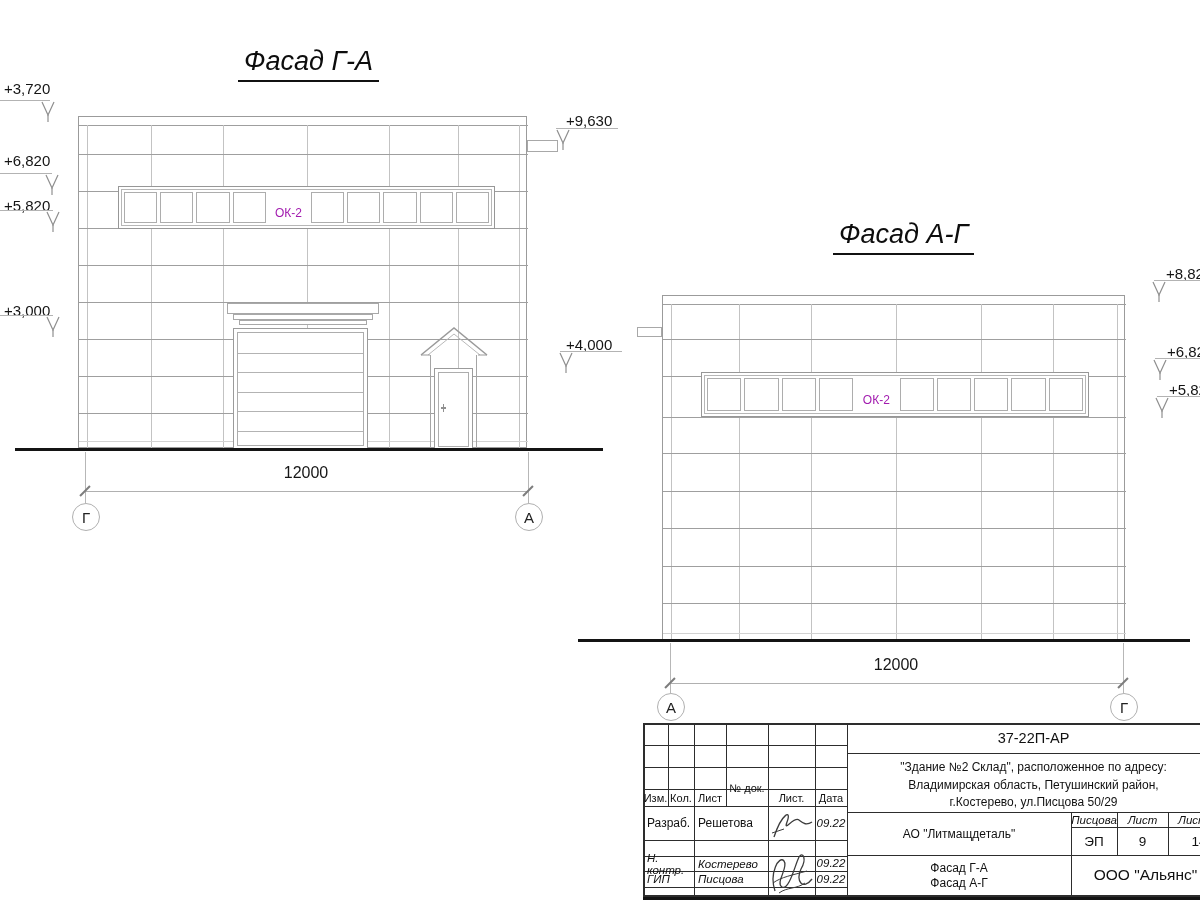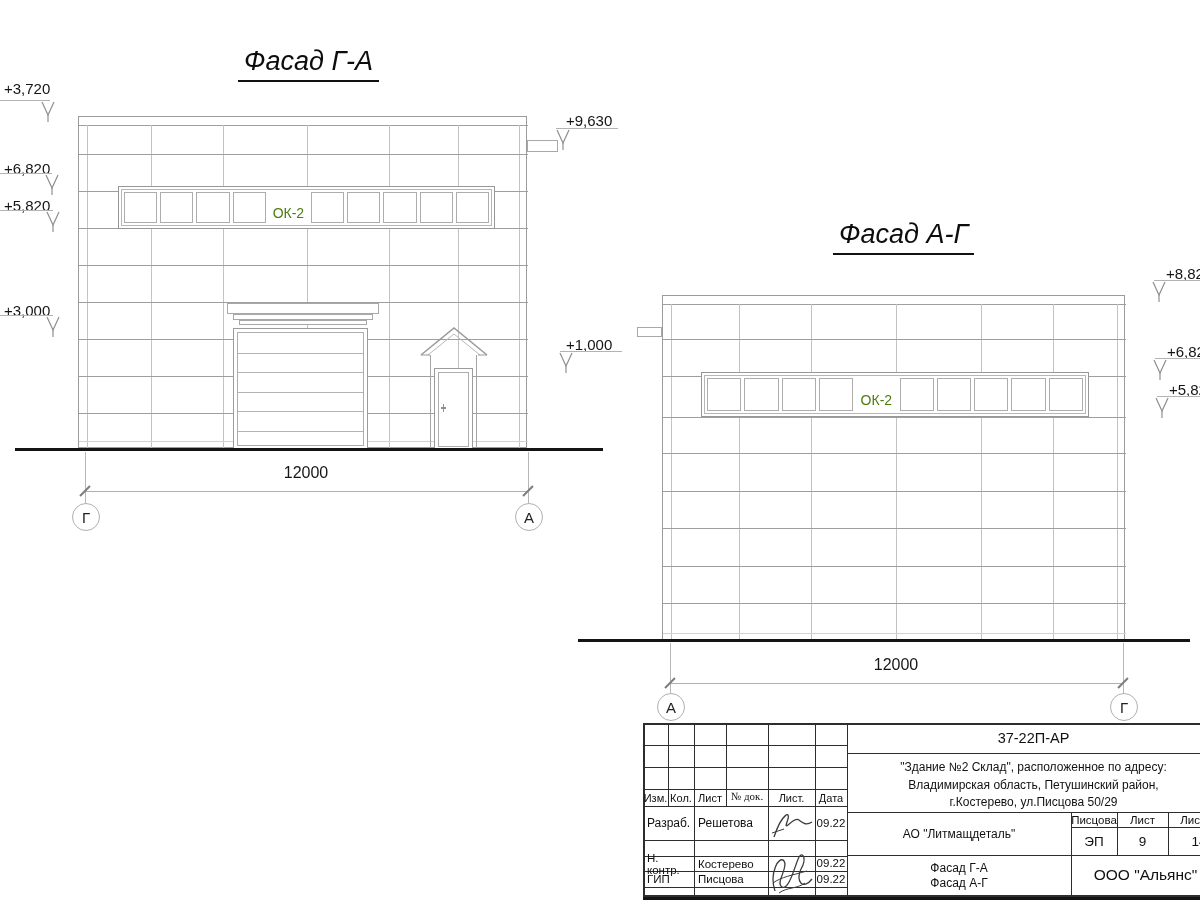--- a/index.html
+++ b/index.html
@@ -9,41 +9,41 @@
   .v{position:absolute;width:1px;background:#c3c3c3;}
   .sh{position:absolute;height:1px;background:#2d2d2d;}
   .sv{position:absolute;width:1px;background:#2d2d2d;}
   .facade{position:absolute;border:1px solid #9b9b9b;background:#fff;box-sizing:border-box;}
   .thickline{position:absolute;height:3px;background:#141414;}
   .band{position:absolute;border:1px solid #979797;background:#fff;padding:2px;box-sizing:border-box;}
   .band-inner{width:100%;height:100%;border:1px solid #b7b7b7;box-sizing:border-box;
               display:flex;gap:3px;padding:2px;align-items:stretch;}
   .pane{flex:1;border:1px solid #adadad;background:#fff;}
   .pane-label{flex:1.25;border:none;display:flex;align-items:center;justify-content:center;
-              font-size:14px;color:#4d7c0f;white-space:nowrap;margin-top:11px;}
+              font-size:12px;color:#a21caf;white-space:nowrap;margin-top:11px;}
   .title{position:absolute;font-size:27px;font-style:italic;color:#0d0d0d;
          border-bottom:2px solid #111;padding:0 6px 3px;white-space:nowrap;}
   .elev-label{position:absolute;font-size:15px;color:#141414;white-space:nowrap;}
   .elev-line{position:absolute;height:1px;background:#b3b3b3;}
   .elev-arrow{position:absolute;}
   .dim-line{position:absolute;height:1px;background:#b0b0b0;}
   .ext-line{position:absolute;width:1px;background:#b7b7b7;}
   .tick{position:absolute;width:14px;height:2px;background:#7d7d7d;transform:rotate(-45deg);}
   .dim-text{position:absolute;font-size:16px;color:#161616;text-align:center;}
   .axis{position:absolute;width:26px;height:26px;border:1px solid #b0b0b0;border-radius:50%;
         background:#fff;display:flex;align-items:center;justify-content:center;
         font-size:15px;color:#222;}
   .canopy{position:absolute;border:1px solid #a8a8a8;background:#fff;box-sizing:border-box;}
   .door-frame{position:absolute;border:1px solid #9b9b9b;background:#fff;box-sizing:border-box;}
   .door-leaf{position:absolute;border:1px solid #adadad;background:#fff;box-sizing:border-box;}
   .stamp{position:absolute;left:643px;top:723px;width:577px;height:174px;background:#fff;}
   .cell{position:absolute;display:flex;align-items:center;justify-content:center;
         color:#111;box-sizing:border-box;}
   .cell.left{justify-content:flex-start;padding-left:4px;}
-  .f11{font-size:11px;} .f115{font-size:11.5px;} .f12{font-size:12px;}
+  .f11{font-size:11px;} .f115{font-size:11.5px;font-style:italic;} .f12{font-size:12px;}
   .f13{font-size:13.5px;} .f14{font-size:14.5px;} .f15{font-size:15.5px;}
   .addr{position:absolute;text-align:center;font-size:12px;line-height:17.5px;color:#111;}
   .ttl2{position:absolute;text-align:center;font-size:12px;line-height:15px;color:#111;padding-top:6px;box-sizing:border-box;}
 </style>
 </head>
 <body>
 
 <div id="canvas">
 
   <div class="title" style="left:238px;top:46px;">Фасад Г-А</div>
@@ -129,21 +129,21 @@
       <span>А</span>
     </div>
 
   <div class="elev-label" style="left:4px;top:80px;">+3,720</div>
   <div class="elev-line" style="left:0;top:100px;width:50px;"></div>
   <svg class="elev-arrow" style="left:39px;top:101px;" width="18" height="22" viewBox="0 0 18 22">
       <polyline points="3,1 9,14 15,1" fill="none" stroke="#8f8f8f" stroke-width="1.2"></polyline>
       <line x1="9" y1="14" x2="9" y2="21" stroke="#8f8f8f" stroke-width="1.2"></line>
     </svg>
 
-  <div class="elev-label" style="left:4px;top:160px;">+6,820</div>
+  <div class="elev-label" style="left:4px;top:152px;">+6,820</div>
   <div class="elev-line" style="left:0;top:173px;width:52px;"></div>
   <svg class="elev-arrow" style="left:43px;top:174px;" width="18" height="22" viewBox="0 0 18 22">
       <polyline points="3,1 9,14 15,1" fill="none" stroke="#8f8f8f" stroke-width="1.2"></polyline>
       <line x1="9" y1="14" x2="9" y2="21" stroke="#8f8f8f" stroke-width="1.2"></line>
     </svg>
 
   <div class="elev-label" style="left:4px;top:197px;">+5,820</div>
   <div class="elev-line" style="left:0;top:210px;width:53px;"></div>
   <svg class="elev-arrow" style="left:44px;top:211px;" width="18" height="22" viewBox="0 0 18 22">
       <polyline points="3,1 9,14 15,1" fill="none" stroke="#8f8f8f" stroke-width="1.2"></polyline>
@@ -157,21 +157,21 @@
       <line x1="9" y1="14" x2="9" y2="21" stroke="#8f8f8f" stroke-width="1.2"></line>
     </svg>
 
   <div class="elev-label" style="left:566px;top:112px;">+9,630</div>
   <div class="elev-line" style="left:556px;top:128px;width:62px;"></div>
   <svg class="elev-arrow" style="left:554px;top:129px;" width="18" height="22" viewBox="0 0 18 22">
       <polyline points="3,1 9,14 15,1" fill="none" stroke="#8f8f8f" stroke-width="1.2"></polyline>
       <line x1="9" y1="14" x2="9" y2="21" stroke="#8f8f8f" stroke-width="1.2"></line>
     </svg>
 
-  <div class="elev-label" style="left:566px;top:336px;">+1,000</div>
+  <div class="elev-label" style="left:566px;top:336px;">+4,000</div>
   <div class="elev-line" style="left:560px;top:351px;width:62px;"></div>
   <svg class="elev-arrow" style="left:557px;top:352px;" width="18" height="22" viewBox="0 0 18 22">
       <polyline points="3,1 9,14 15,1" fill="none" stroke="#8f8f8f" stroke-width="1.2"></polyline>
       <line x1="9" y1="14" x2="9" y2="21" stroke="#8f8f8f" stroke-width="1.2"></line>
     </svg>
 
   <div class="title" style="left:833px;top:219px;">Фасад А-Г</div>
 
   <div class="facade" style="left:662px;top:295px;width:463px;height:345px;">
     <div class="h" style="left:0;top:8px;width:463px;"></div>
@@ -272,21 +272,21 @@
     <div class="sh" style="left:0;top:164px;width:204px;"></div>
 
     <div class="sh" style="left:204px;top:30px;width:373px;"></div>
     <div class="sh" style="left:204px;top:89px;width:373px;"></div>
     <div class="sh" style="left:204px;top:132px;width:373px;"></div>
     <div class="sh" style="left:428px;top:104px;width:149px;"></div>
 
     <div class="cell f11" style="left:0;top:66px;width:25px;height:17px;">Изм.</div>
     <div class="cell f11" style="left:25px;top:66px;width:26px;height:17px;">Кол.</div>
     <div class="cell f11" style="left:51px;top:66px;width:32px;height:17px;">Лист</div>
-    <div class="cell f11" style="left:83px;top:64px;width:42px;height:17px;font-family:Liberation Serif, serif;">№ док.</div>
+    <div class="cell f11" style="left:83px;top:56px;width:42px;height:17px;">№ док.</div>
     <div class="cell f11" style="left:125px;top:66px;width:47px;height:17px;">Лист.</div>
     <div class="cell f11" style="left:172px;top:66px;width:32px;height:17px;">Дата</div>
 
     <div class="cell left f12" style="left:0;top:83px;width:51px;height:34px;">Разраб.</div>
     <div class="cell left f12" style="left:51px;top:83px;width:74px;height:34px;">Решетова</div>
     <div class="cell f115" style="left:172px;top:83px;width:32px;height:34px;">09.22</div>
     <div class="cell left f115" style="left:0;top:133px;width:51px;height:15px;">Н. контр.</div>
     <div class="cell left f115" style="left:51px;top:133px;width:74px;height:15px;">Костерево</div>
     <div class="cell f115" style="left:172px;top:131px;width:32px;height:17px;">09.22</div>
     <div class="cell left f115" style="left:0;top:148px;width:51px;height:16px;">ГИП</div>

